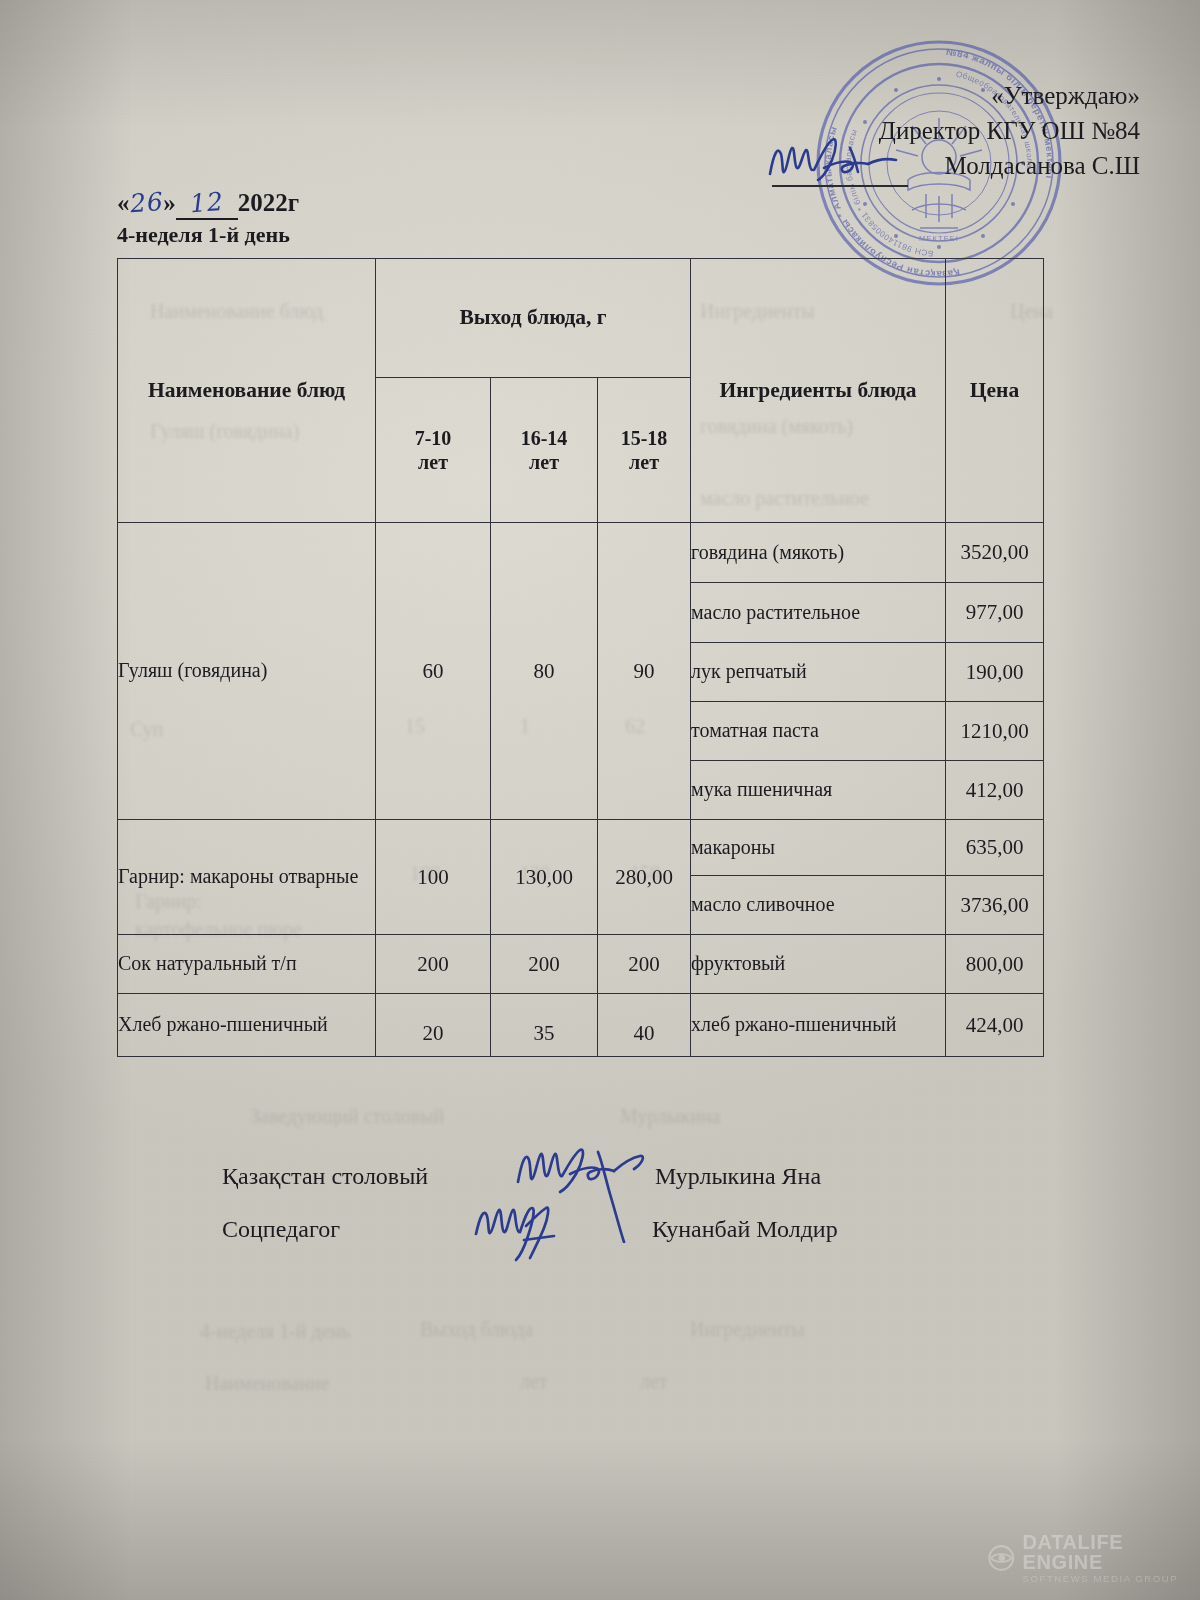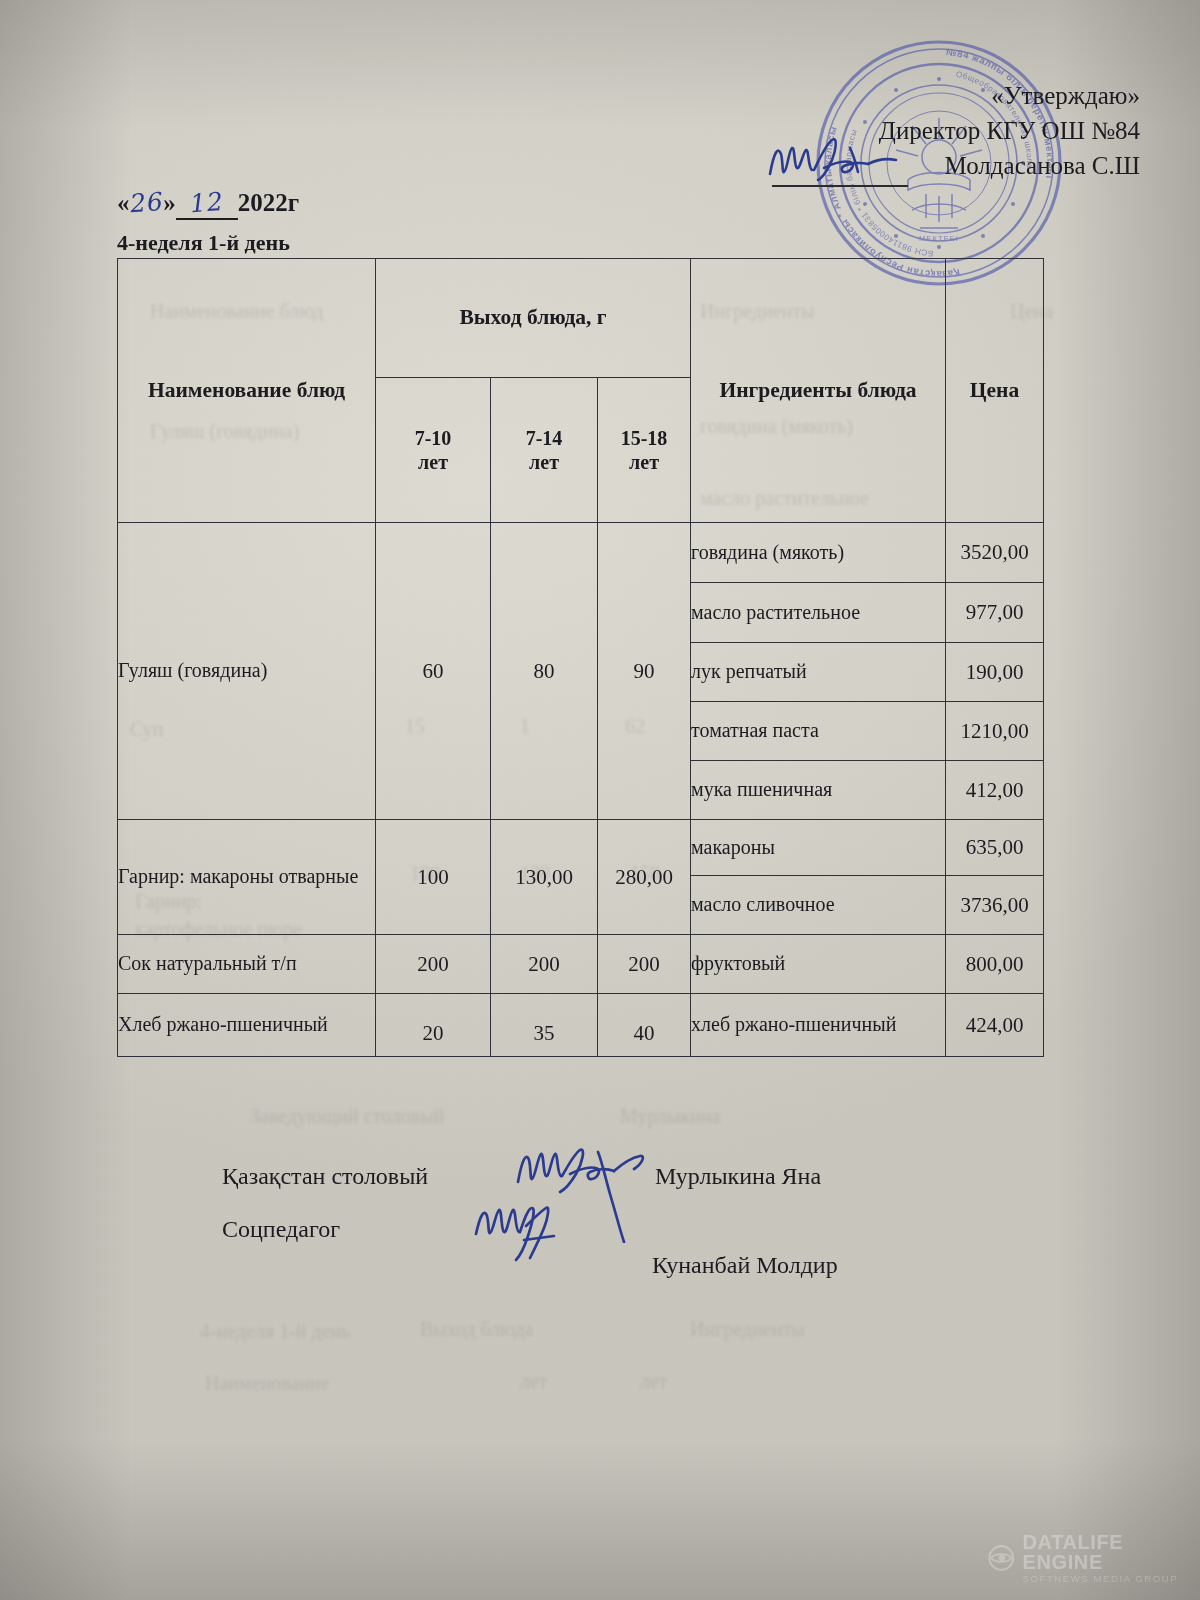--- a/index.html
+++ b/index.html
@@ -105,21 +105,21 @@
   #dateline .ul {
     display: inline-block;
     border-bottom: 2px solid #1b1b20;
     padding: 0 3px 1px 3px;
     min-width: 56px;
     text-align: center;
   }
   #weekline {
     position: absolute;
     left: 117px;
-    top: 230px;
+    top: 222px;
     font-size: 22px;
     font-weight: bold;
     z-index: 5;
   }
 
   
   #tbl {
     position: absolute;
     left: 117px;
     top: 258px;
@@ -171,21 +171,21 @@
   
   .ft-row {
     position: absolute;
     font-size: 24px;
     z-index: 5;
     white-space: nowrap;
   }
   #ft-label-1 { left: 222px; top: 1163px; }
   #ft-name-1  { left: 655px; top: 1163px; }
   #ft-label-2 { left: 222px; top: 1216px; }
-  #ft-name-2  { left: 652px; top: 1252px; }
+  #ft-name-2  { left: 652px; top: 1216px; }
 
   #sig-zav {
     position: absolute;
     left: 512px;
     top: 1138px;
     width: 170px;
     height: 105px;
     z-index: 6;
     pointer-events: none;
   }
@@ -358,21 +358,21 @@
         <td class="hd" colspan="3" style="height:118px;">Выход блюда, г</td>
         <td class="hd" rowspan="2">Ингредиенты блюда</td>
         <td class="hd" rowspan="2">Цена</td>
       </tr>
       <tr>
         <td class="hd hd-sm" style="height:144px;">
           <div>7-10</div>
           <div>лет</div>
         </td>
         <td class="hd hd-sm">
-          <div>7-14</div>
+          <div>16-14</div>
           <div>лет</div>
         </td>
         <td class="hd hd-sm">
           <div>15-18</div>
           <div>лет</div>
         </td>
       </tr>
     </thead>
     <tbody>
 

